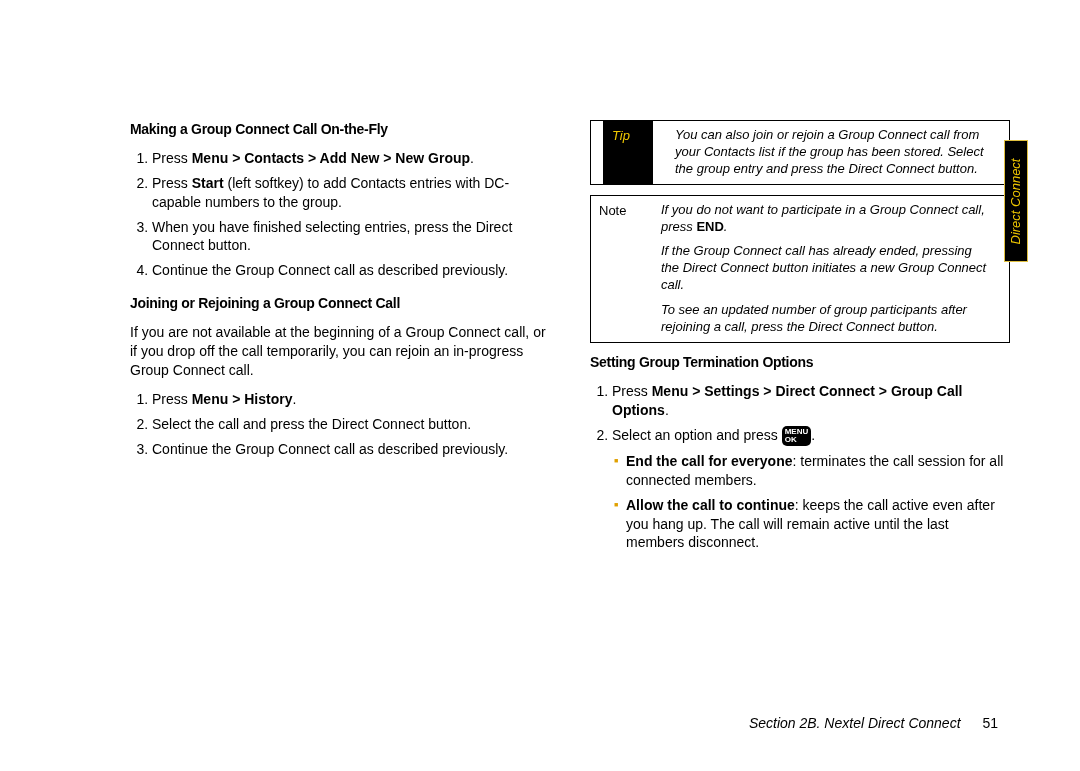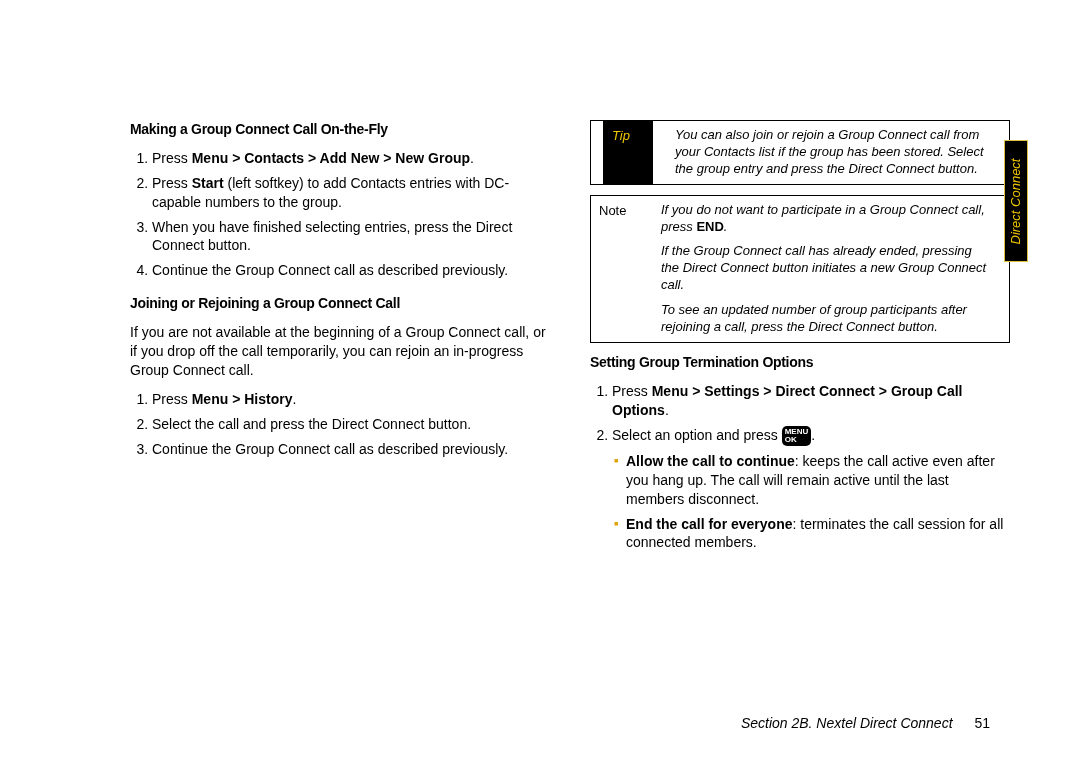--- a/index.html
+++ b/index.html
@@ -107,21 +107,21 @@
     align-items: center;
     justify-content: center;
   }
   .side-tab span {
     transform: rotate(-90deg);
     white-space: nowrap;
   }
   .footer {
     position: absolute;
     bottom: 40px;
-    right: 90px;
+    right: 82px;
     font-style: italic;
     font-size: 14px;
     margin-left: 32px;
   }
   .footer .pn {
     font-style: normal;
     margin-left: 18px;
   }
 </style>
 </head>
@@ -171,24 +171,24 @@
     </div>
 
     <h2>Setting Group Termination Options</h2>
     <ol>
       <li>
         <span>Press </span><span class="bold ital">Menu &gt; Settings &gt; Direct Connect &gt; Group Call Options</span><span>.</span>
       </li>
       <li>
         <span>Select an option and press </span><span class="menu-key"><span>MENU</span><br><span>OK</span></span><span>.</span>
         <div class="sub">
-          <span class="bold ital">Allow the call to continue</span><span>: keeps the call active even after you hang up. The call will remain active until the last members disconnect.</span>
+          <span class="bold ital">End the call for everyone</span><span>: terminates the call session for all connected members.</span>
         </div>
         <div class="sub">
-          <span class="bold ital">End the call for everyone</span><span>: terminates the call session for all connected members.</span>
+          <span class="bold ital">Allow the call to continue</span><span>: keeps the call active even after you hang up. The call will remain active until the last members disconnect.</span>
         </div>
       </li>
     </ol>
   </div>
 </div>
 
 <div class="side-tab">
   <span>Direct Connect</span>
 </div>
 

